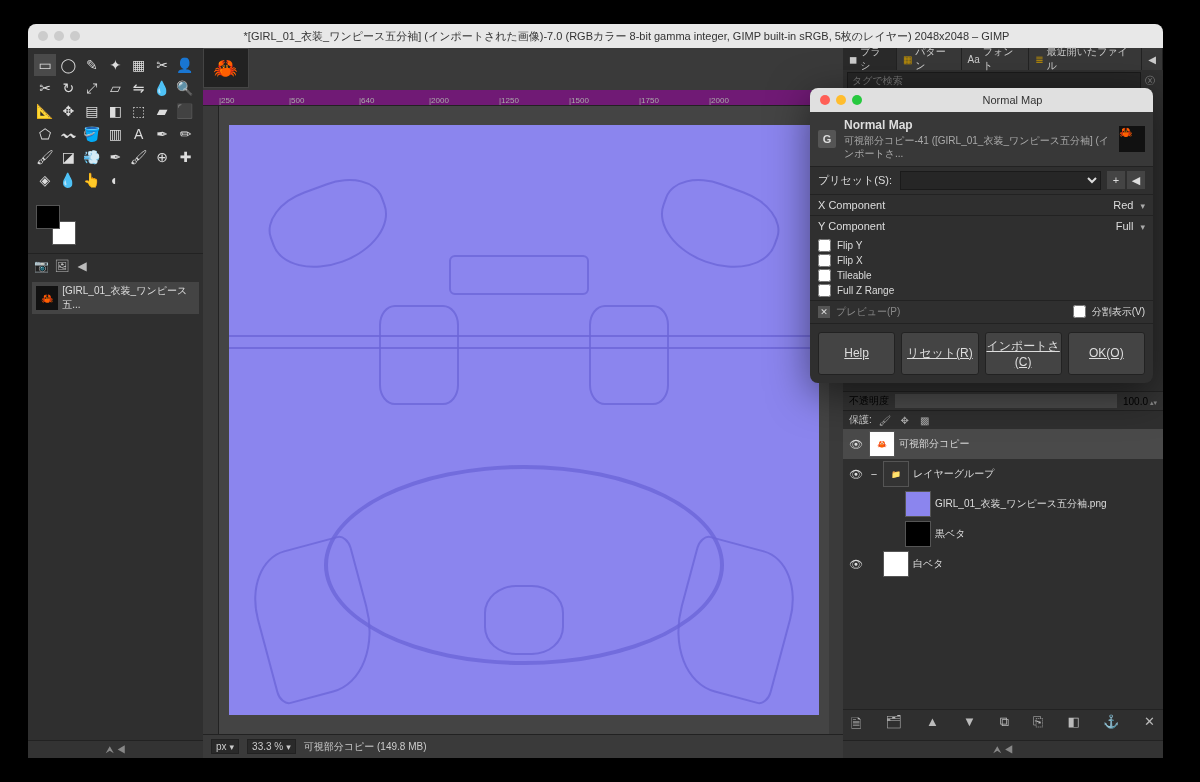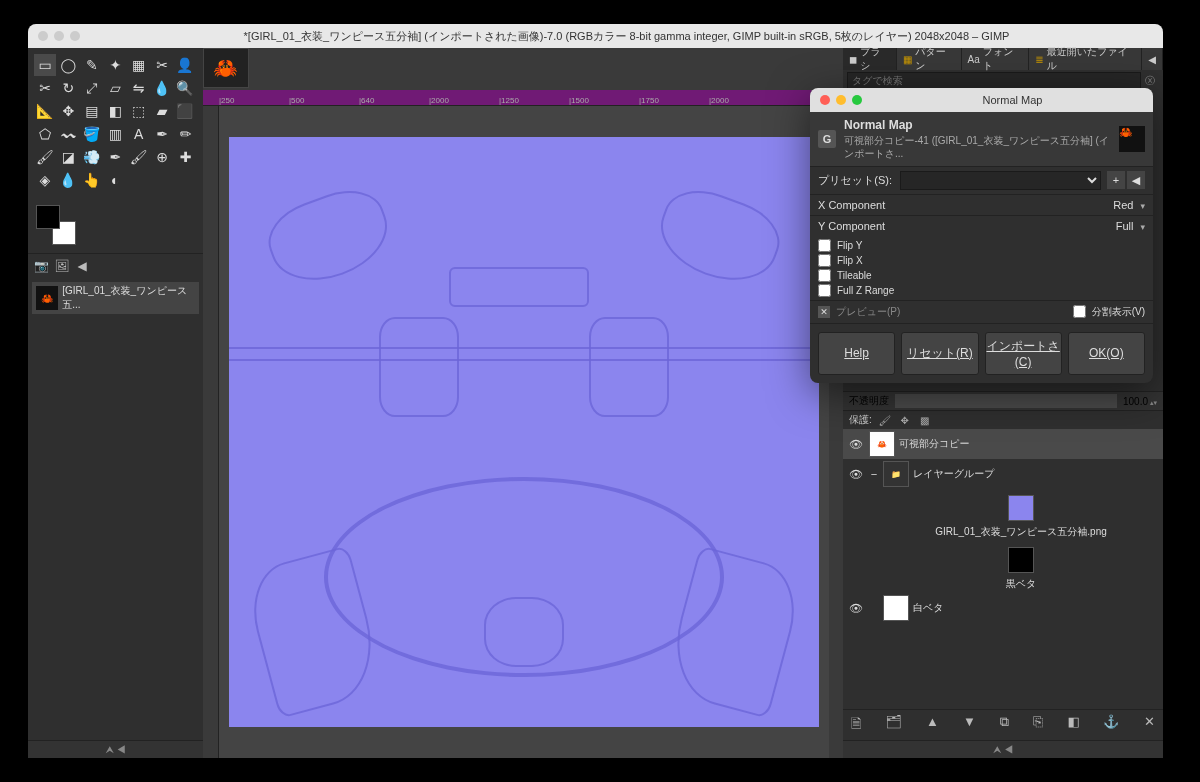--- a/index.html
+++ b/index.html
@@ -45,21 +45,21 @@
 .layers { flex: 1; overflow: auto; font-size: 11px; color: #ddd; }
 .opacity-row { display: flex; align-items: center; background: #333; padding: 2px 6px; font-size: 10px; border-top: 1px solid #222; border-bottom: 1px solid #222; }
 .opacity-row .bar { flex: 1; height: 14px; background: #4a4a4a; margin: 0 6px; position: relative; }
 .lock-row { display: flex; align-items: center; gap: 6px; padding: 2px 6px; font-size: 10px; color: #ccc; }
 .lock-row span.icon { width: 14px; height: 14px; display: inline-flex; align-items: center; justify-content: center; color: #aaa; }
 .layer-row { display: flex; align-items: center; padding: 2px 4px; gap: 4px; }
 .layer-row.sel { background: #4a4a4a; }
 .layer-row .eye { width: 18px; text-align: center; cursor: pointer; }
 .layer-row .th { width: 26px; height: 26px; background: #111; border: 1px solid #555; display: flex; align-items: center; justify-content: center; font-size: 8px; }
 .layer-row .name { font-size: 10px; }
-.layer-row.child { padding-left: 40px; flex-direction: column; }
+.layer-row.child { padding-left: 40px; }
 .layer-btns { display: flex; justify-content: space-between; padding: 4px 8px; border-top: 1px solid #222; }
 .layer-btns span { color: #bbb; font-size: 13px; cursor: pointer; }
 .bottom-collapse { height: 18px; background: #333; display: flex; align-items: center; justify-content: center; color: #888; font-size: 10px; border-top: 1px solid #222; }
 
 .dialog { left: 810px; top: 88px; width: 343px; background: #2f2f2f; z-index: 10; }
 .dialog .titlebar { background: #e0e0e0; }
 .dialog .tl.r { background: #ff5f56; } .dialog .tl.y { background: #ffbd2e; } .dialog .tl.g { background: #27c93f; }
 .dlg-body { padding: 0; color: #ddd; font-size: 11px; }
 .dlg-header { display: flex; align-items: center; padding: 6px 8px; gap: 8px; background: #383838; }
 .dlg-header .g { width: 18px; height: 18px; background: #555; border-radius: 2px; display: flex; align-items: center; justify-content: center; font-weight: bold; }
@@ -184,20 +184,25 @@
             <div class="nm-shape" style="right:150px;top:180px;width:80px;height:100px;border-radius:20%"></div>
             <div class="nm-shape" style="left:0;top:210px;width:590px;height:14px;border-radius:0;border-left:none;border-right:none"></div>
             <div class="nm-shape" style="left:95px;top:340px;width:400px;height:200px;border-radius:50%/50%;border-width:4px"></div>
             <div class="nm-shape" style="left:30px;top:420px;width:110px;height:150px;border-radius:40% 10% 50% 10%;transform:rotate(-15deg)"></div>
             <div class="nm-shape" style="right:30px;top:420px;width:110px;height:150px;border-radius:10% 40% 10% 50%;transform:rotate(15deg)"></div>
             <div class="nm-shape" style="left:255px;top:460px;width:80px;height:70px;border-radius:40%"></div>
           </div>
         </div>
         <div class="sb-v"></div>
       </div>
+      <div class="statusbar">
+        <span class="sel-box chev-v">px</span>
+        <span class="sel-box chev-v">33.3 %</span>
+        <span>可視部分コピー (149.8 MB)</span>
+      </div>
     </div>
 
     <div class="right-panel">
       <div class="dock-tabs">
         <div class="dock-tab active">
             <span>◼</span>
             <span>ブラシ</span>
           </div>
         <div class="dock-tab">
             <span style="color:#c90">▦</span>

